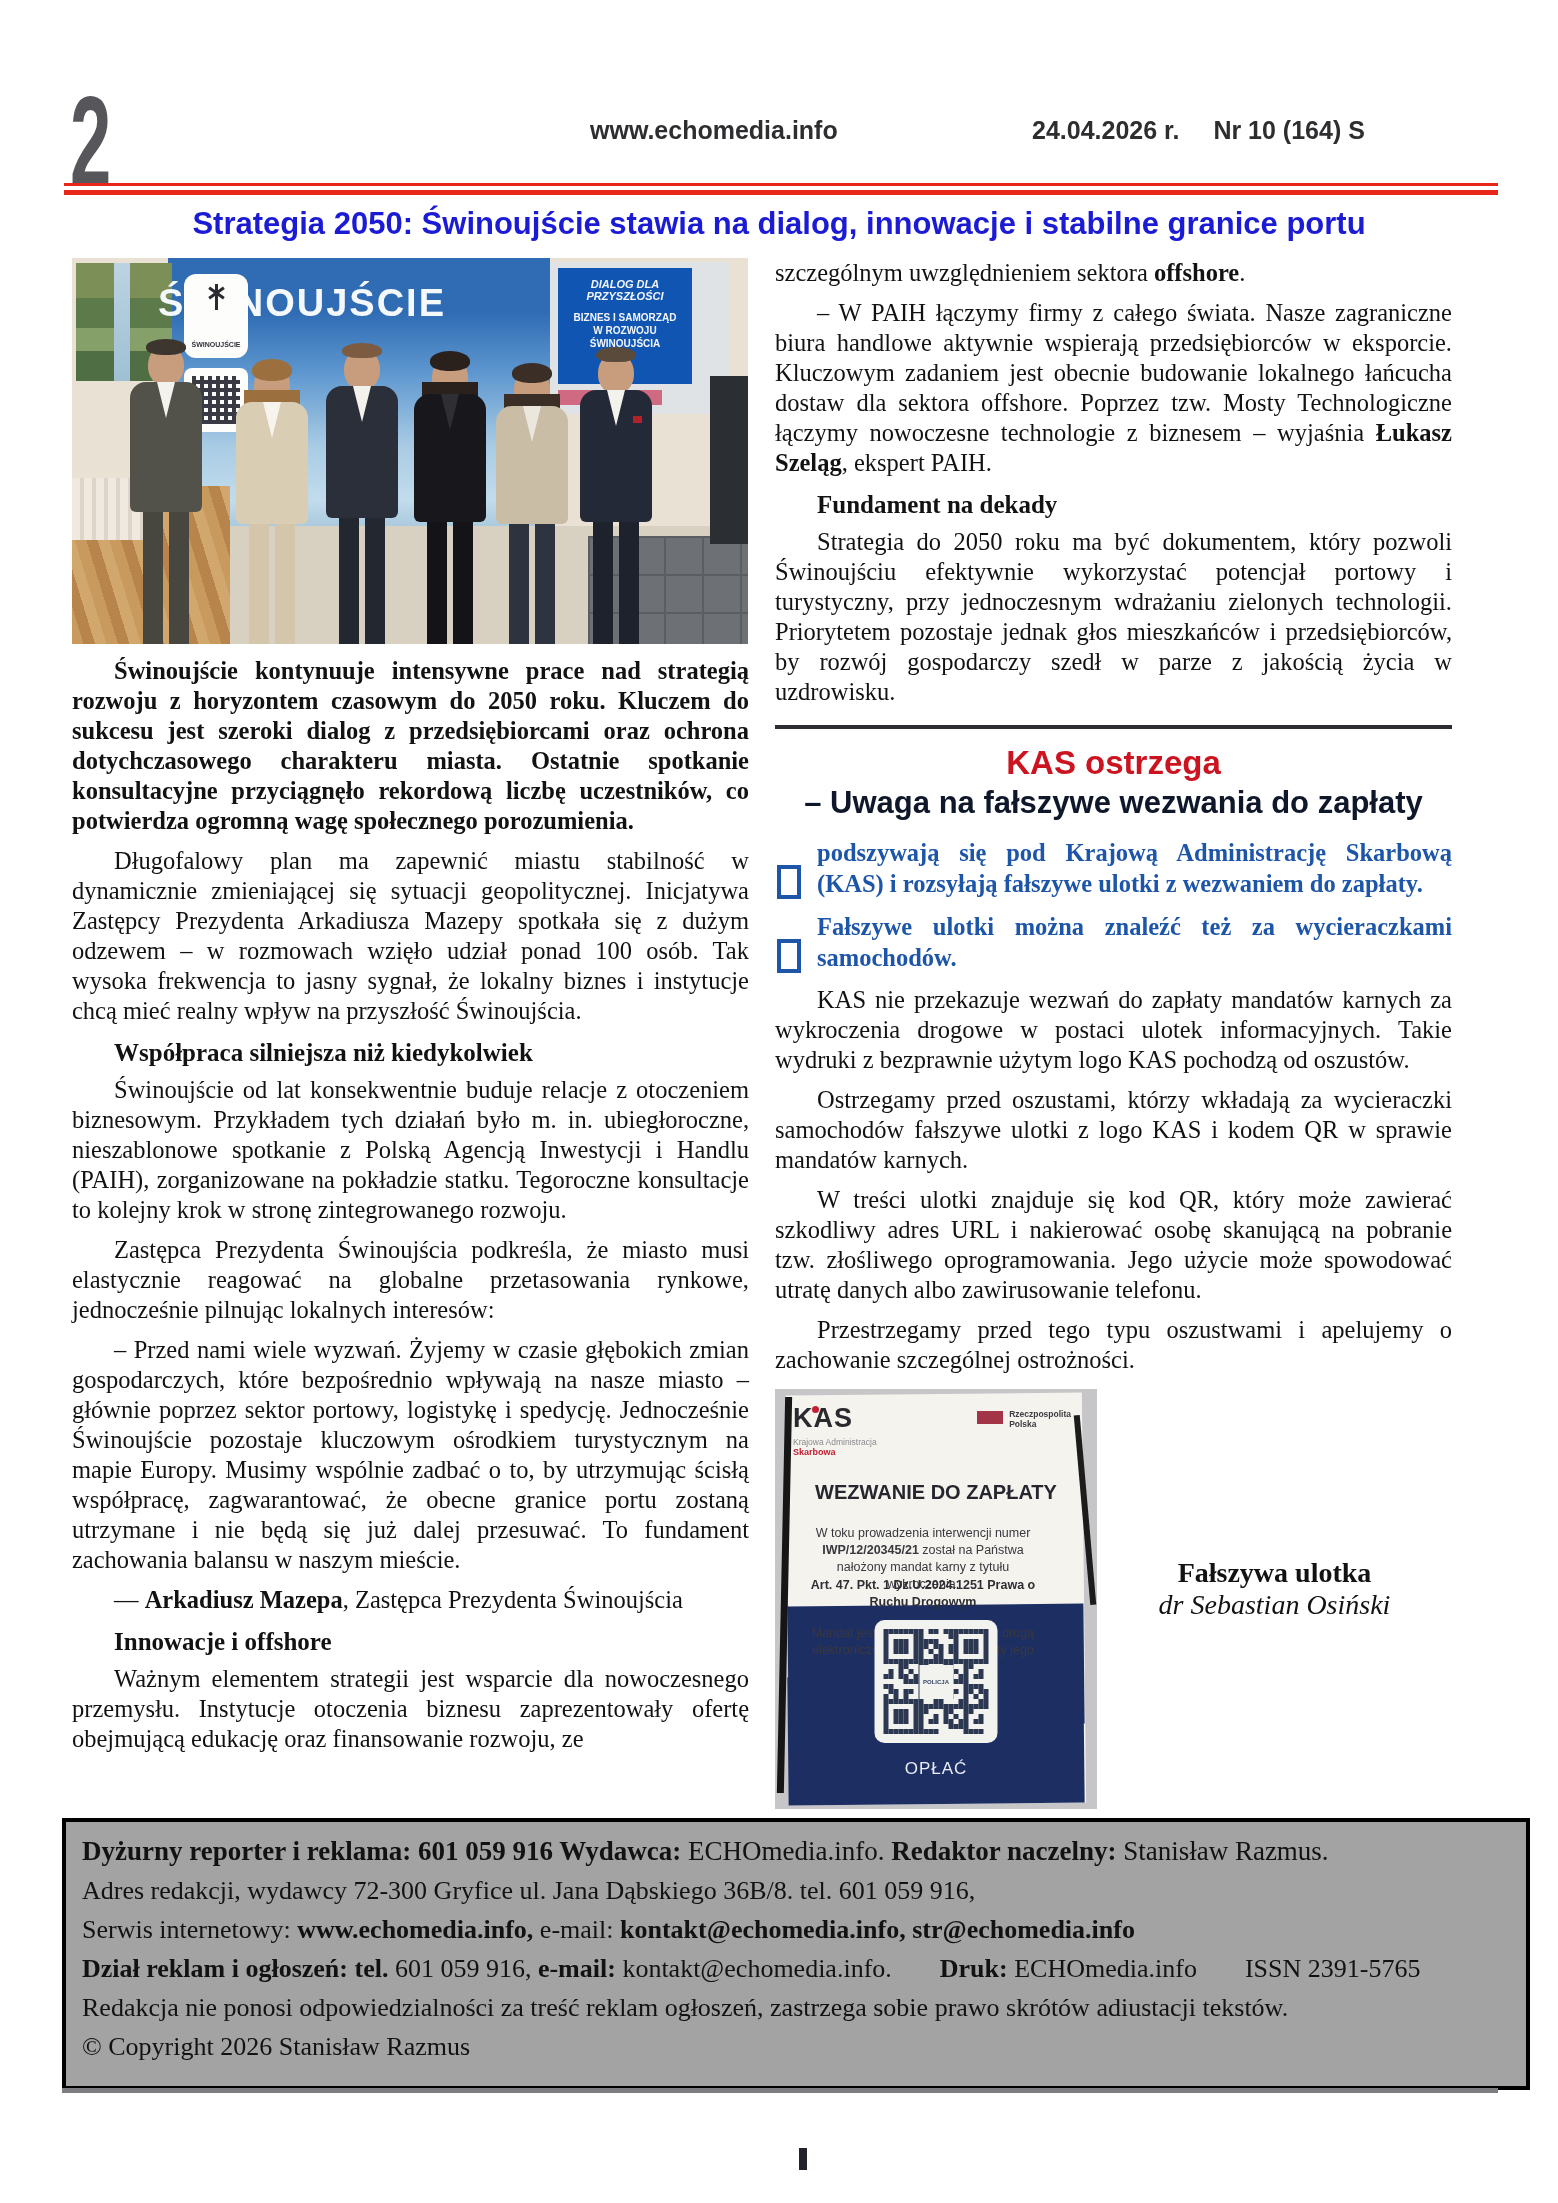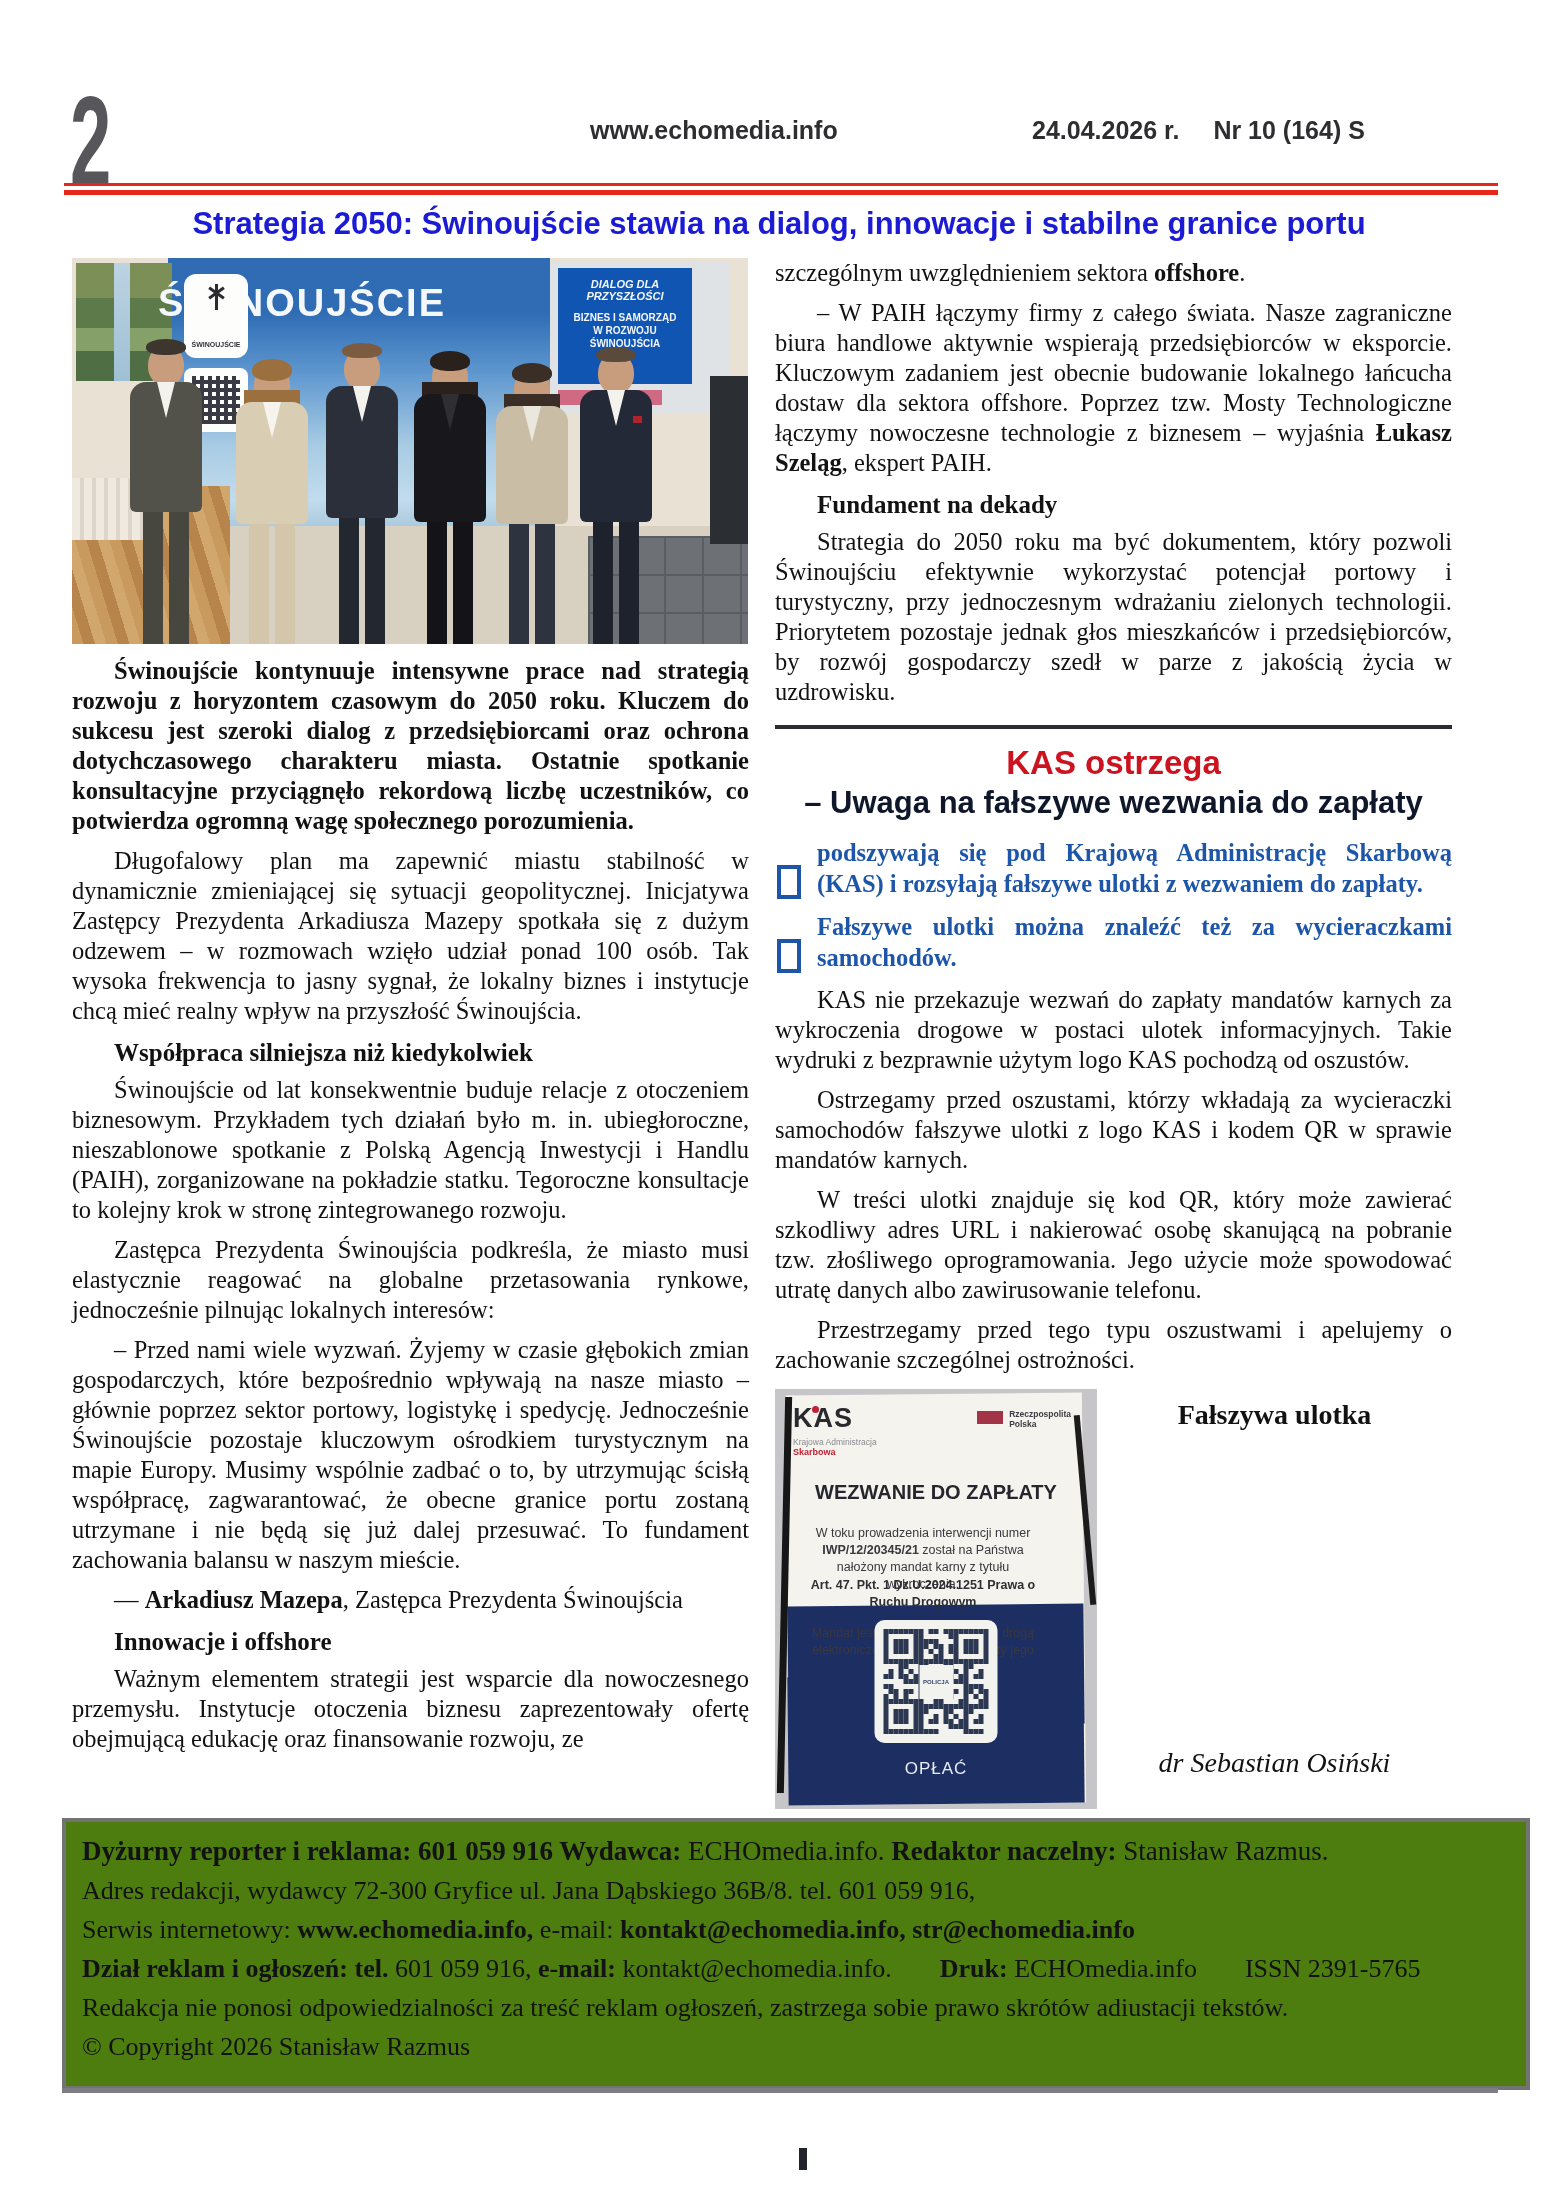--- a/index.html
+++ b/index.html
@@ -86,21 +86,21 @@
   .kas-divider{height:4px;background:#2c2c33;border:none;margin:18px 0 14px 0;}
   .kas-title{margin:0;text-align:center;font-family:"Liberation Sans",sans-serif;font-weight:bold;
              font-size:33px;line-height:40px;color:#cc1420;}
   .kas-sub{margin:0 0 14px 0;text-align:center;font-family:"Liberation Sans",sans-serif;font-weight:bold;
              font-size:31px;line-height:40px;color:#0f172a;}
   .bullet{display:flex;align-items:flex-end;margin:0 0 12px 0;}
   .bullet .glyph{flex:0 0 auto;width:16px;height:26px;border:4px solid #1d55a9;margin:2px 16px 0 2px;}
   .bullet .btext{flex:1;font-weight:bold;color:#1d55a9;font-size:24.5px;line-height:31px;text-align:justify;}
 
   
-  .leaflet-row{display:flex;margin-top:14px;}
+  .leaflet-row{display:flex;margin-top:14px;align-items:center;}
   .leaflet{position:relative;flex:0 0 auto;width:322px;height:420px;background:#c6c6c8;overflow:hidden;}
   .lf-paper{position:absolute;left:13px;right:13px;top:5px;bottom:5px;background:#f4f3ee;transform:rotate(-.6deg);}
   .lf-bar-l{position:absolute;left:6px;top:8px;width:7px;height:396px;background:#161616;transform:rotate(1.2deg);}
   .lf-bar-r{position:absolute;right:9px;top:26px;width:6px;height:190px;background:#1c1c1c;transform:rotate(-5deg);}
   .lf-logo{position:absolute;left:18px;top:14px;font-family:"Liberation Sans",sans-serif;}
   .lf-logo .kasword{font-size:27px;font-weight:bold;color:#2a2a2e;letter-spacing:1px;position:relative;}
   .lf-logo .kasword::after{content:"";position:absolute;left:19px;top:3px;width:7px;height:7px;background:#c22033;border-radius:50%;}
   .lf-logo .sub1{font-size:8.5px;color:#8b8b90;margin-top:3px;}
   .lf-logo .sub2{font-size:9px;color:#c22033;font-weight:bold;}
   .lf-gov{position:absolute;right:26px;top:20px;display:flex;align-items:flex-start;font-family:"Liberation Sans",sans-serif;}
@@ -125,21 +125,21 @@
          display:flex;align-items:center;justify-content:center;font-family:"Liberation Sans",sans-serif;
          font-size:6px;font-weight:bold;color:#39456a;z-index:4;}
   .lf-pay{position:absolute;left:0;bottom:30px;width:100%;text-align:center;z-index:4;
          font-family:"Liberation Sans",sans-serif;font-size:17px;color:#e9ecf4;letter-spacing:1px;}
   .leaflet-caps{flex:1;display:flex;flex-direction:column;justify-content:space-between;align-items:center;}
   .cap-top{font-weight:bold;font-size:28px;margin-top:10px;}
   .cap-bottom{font-size:28px;margin-bottom:30px;font-style:italic;}
 
   
   .footer-box{position:absolute;left:62px;top:1818px;width:1428px;height:244px;
-              border:4px solid #737373;padding:10px 16px;box-sizing:content-box;background:#4d7c0f;}
+              border:4px solid #000000;padding:10px 16px;box-sizing:content-box;background:#a3a3a3;}
   .f-line{font-size:26px;line-height:39px;white-space:nowrap;}
   .f-line .gap{margin-left:48px;}
   .f1{font-size:27px;}
   .rule-gray{position:absolute;left:62px;top:2088px;width:1436px;height:5px;background:#7e7e82;}
   .bottom-mark{position:absolute;left:799px;top:2148px;width:8px;height:22px;background:#23232b;}
 </style>
 </head>
 <body>
 
 <div class="page">

